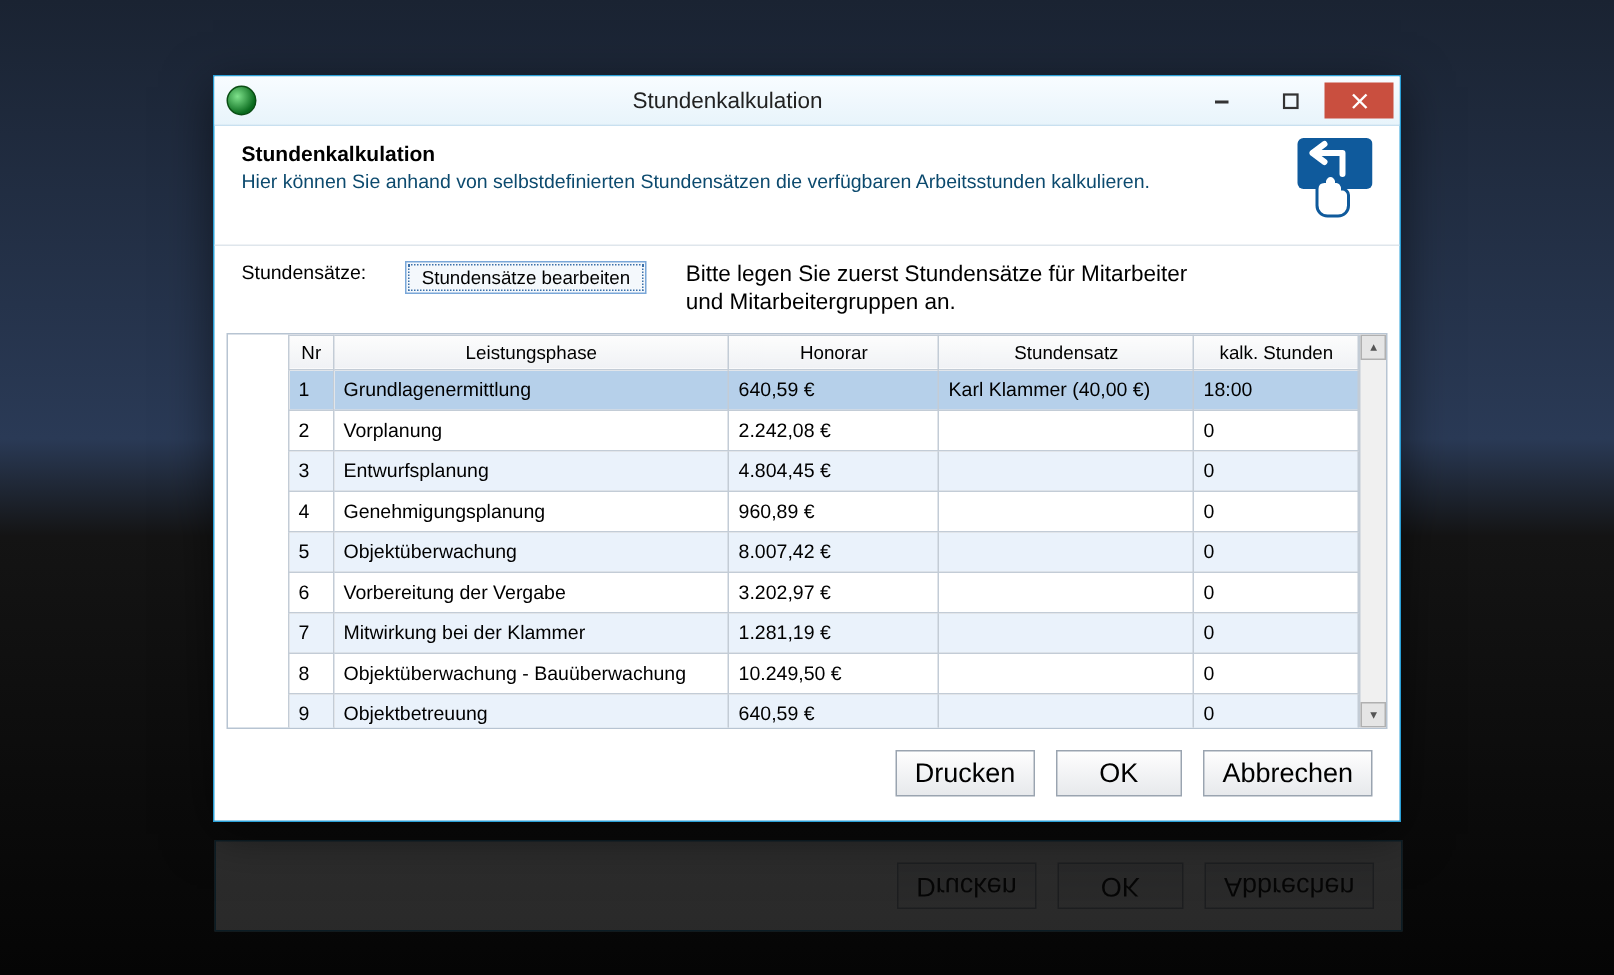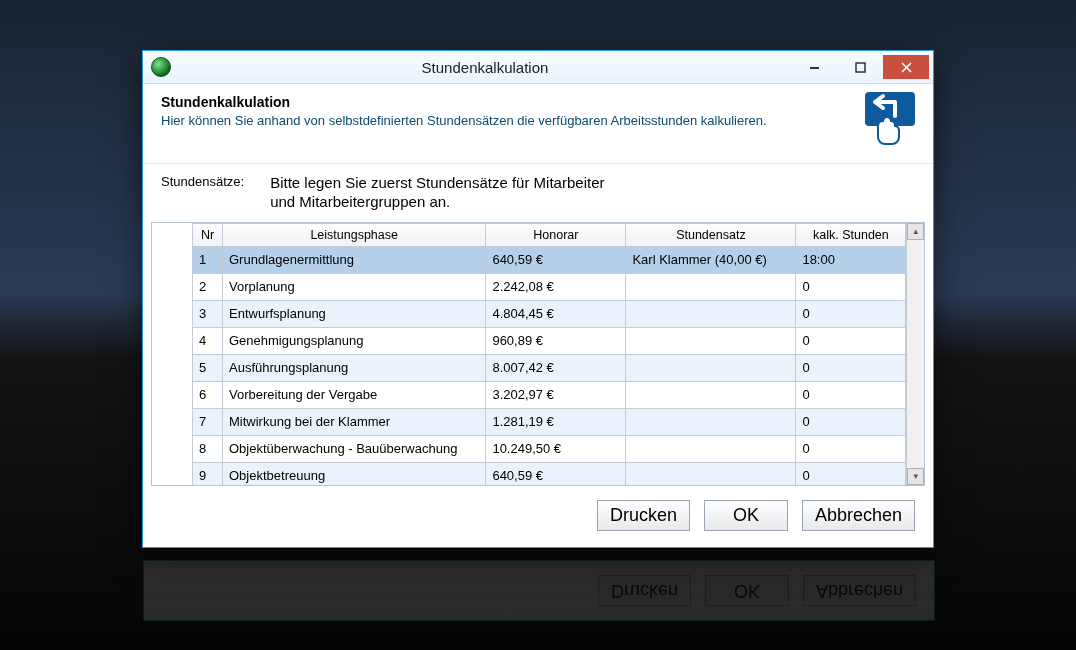--- a/index.html
+++ b/index.html
@@ -77,20 +77,21 @@
       <svg width="70" height="56" viewBox="0 0 70 56">
         <rect x="20" y="2" width="50" height="34" rx="4" fill="#0f5a9c"></rect>
         <path d="M50 12 L30 12 M30 12 L38 6 M30 12 L38 18 M50 12 L50 26" stroke="#fff" stroke-width="4" fill="none" stroke-linecap="round" stroke-linejoin="round"></path>
         <path d="M40 54 C36 54 33 51 33 47 L33 36 C33 33 35 31 38 31 C38 29 40 27 42 27 C44 27 46 29 46 31 C48 31 50 33 50 36 C52 36 54 38 54 40 L54 47 C54 51 51 54 47 54 Z" fill="#fff" stroke="#0f5a9c" stroke-width="2"></path>
       </svg>
     </div>
   </div>
 
   <div class="toolbar">
     <span class="lbl">Stundensätze:</span>
+    <button class="btn-edit">Stundensätze bearbeiten</button>
     <div class="hint">
       <span>Bitte legen Sie zuerst Stundensätze für Mitarbeiter</span><br>
       <span>und Mitarbeitergruppen an.</span>
     </div>
   </div>
 
   <div class="grid-wrap">
     <table class="grid">
       <colgroup>
           <col class="col-nr">
@@ -132,21 +133,21 @@
           </tr>
           <tr>
             <td>4</td>
             <td>Genehmigungsplanung</td>
             <td class="num">960,89 €</td>
             <td></td>
             <td class="num">0</td>
           </tr>
           <tr class="alt">
             <td>5</td>
-            <td>Ausführungsplanung</td>
+            <td>Objektüberwachung</td>
             <td class="num">8.007,42 €</td>
             <td></td>
             <td class="num">0</td>
           </tr>
           <tr>
             <td>6</td>
             <td>Vorbereitung der Vergabe</td>
             <td class="num">3.202,97 €</td>
             <td></td>
             <td class="num">0</td>

